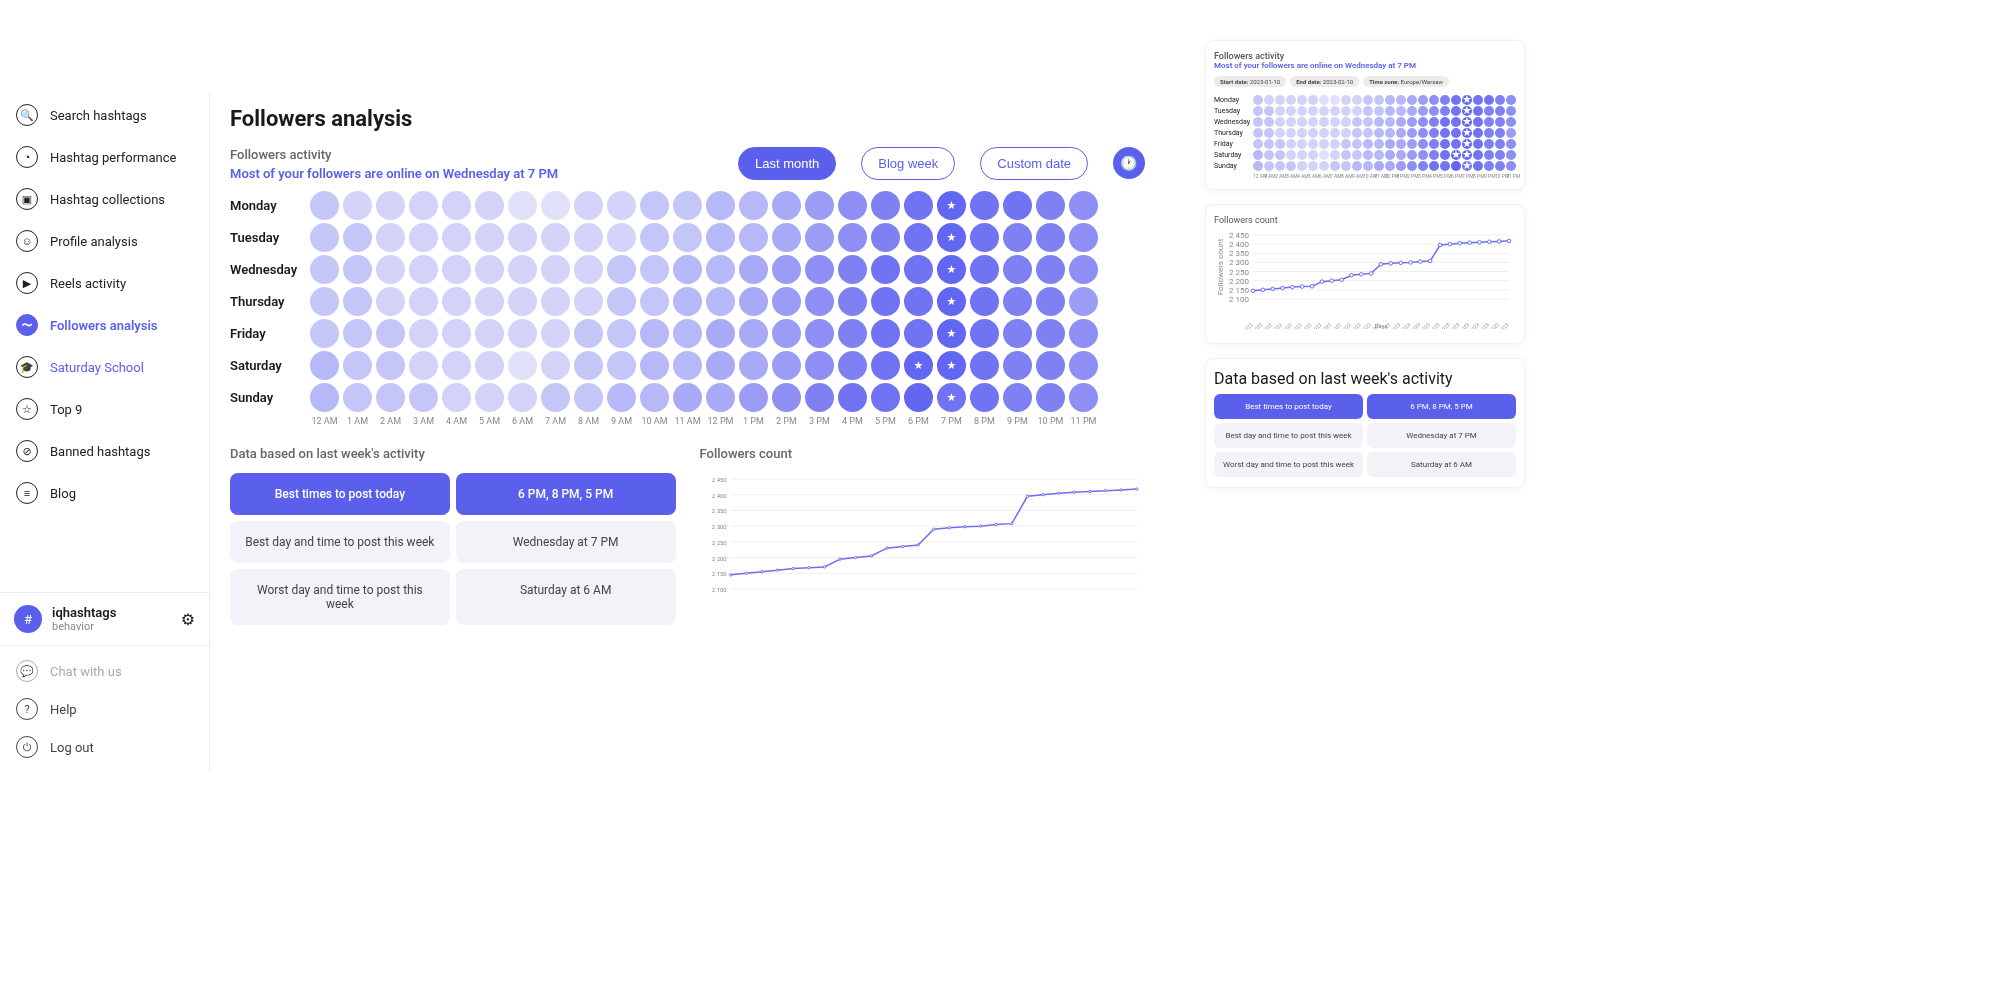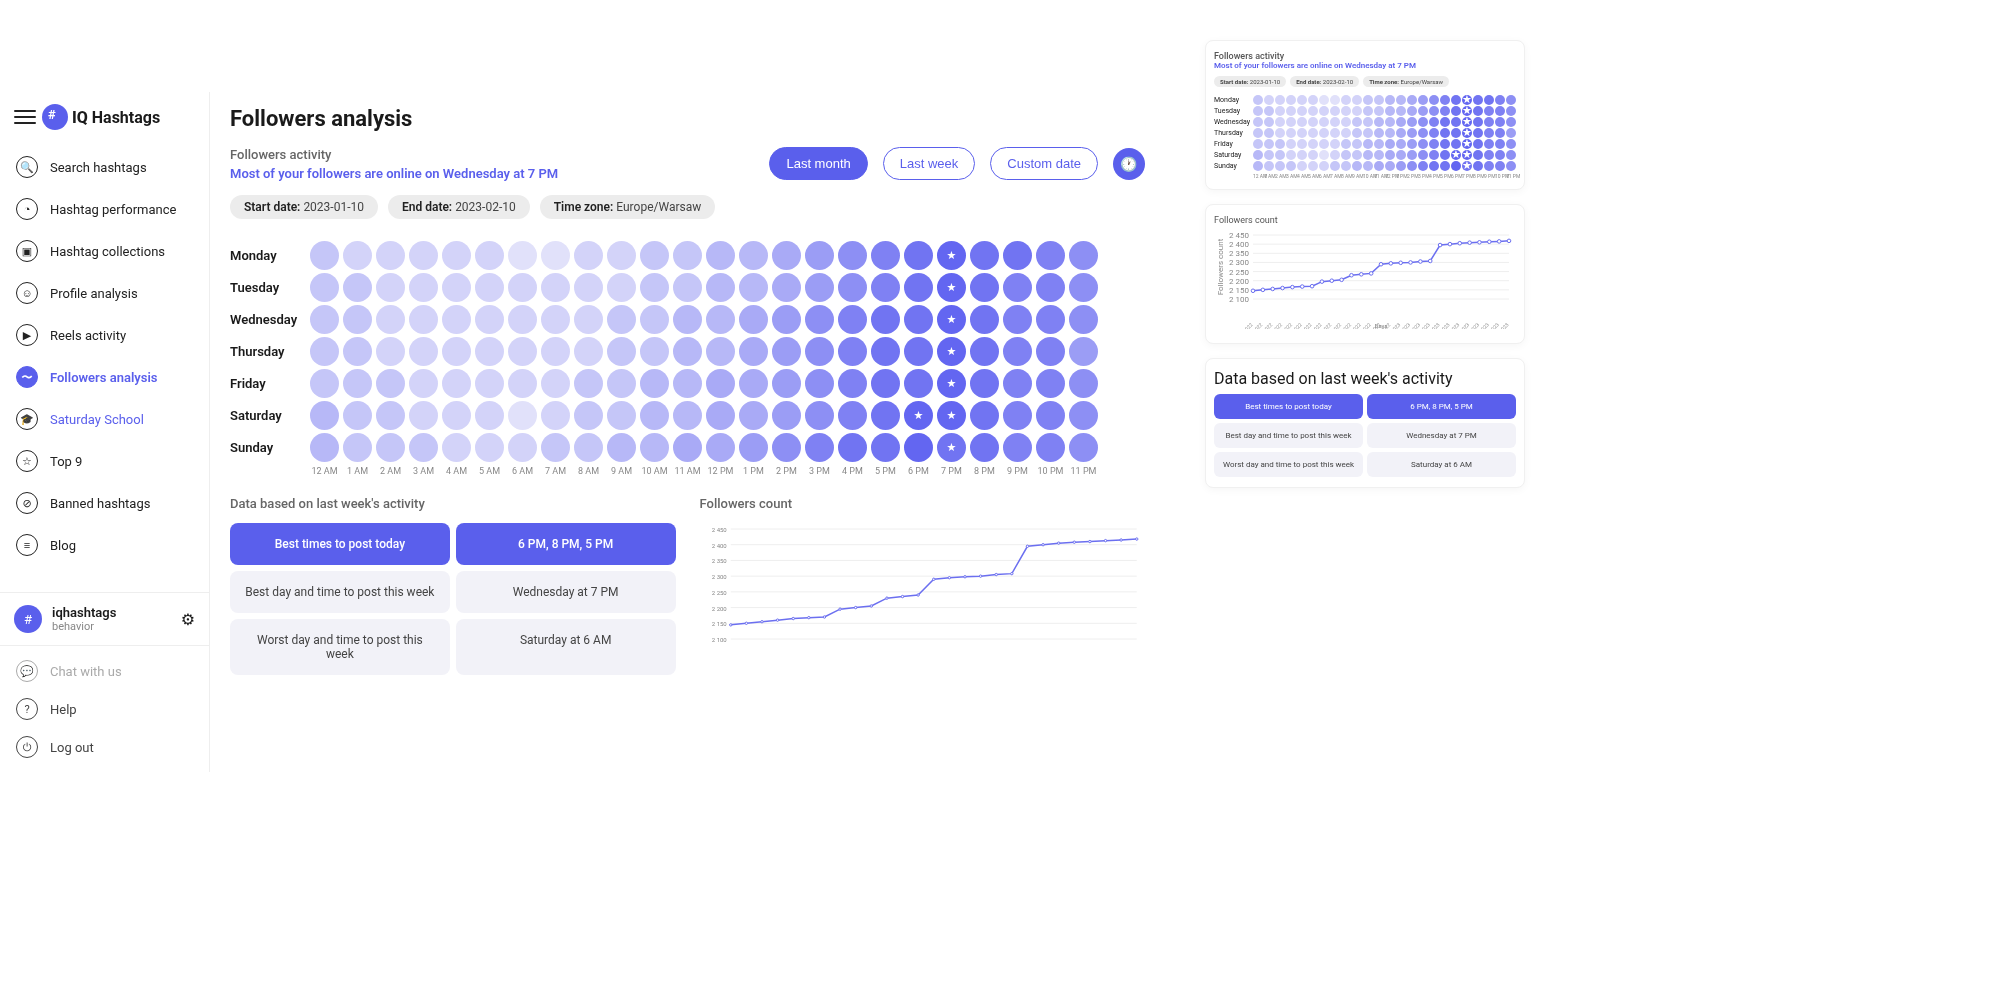--- a/index.html
+++ b/index.html
@@ -35,21 +35,21 @@
 .footer-nav li { display: flex; align-items: center; gap: 12px; padding: 8px 10px; font-size: 13px; color: #444; cursor: pointer; }
 .footer-nav li.muted { color: #aaa; }
 .footer-nav .icon { width: 22px; height: 22px; border: 1.5px solid currentColor; border-radius: 50%; display: flex; align-items: center; justify-content: center; font-size: 11px; flex-shrink: 0; }
 
 
 .main { flex: 1; padding: 14px 20px 0; overflow: hidden; }
 .page-title { font-size: 22px; font-weight: 700; margin-bottom: 16px; }
 .activity-header { display: flex; justify-content: space-between; align-items: flex-start; margin-bottom: 10px; }
 .activity-left .sub { font-size: 13px; color: #666; font-weight: 500; }
 .activity-left .insight { font-size: 13px; color: #5a5fec; font-weight: 600; margin-top: 4px; }
-.time-buttons { display: flex; gap: 15px; align-items: flex-end; }
+.time-buttons { display: flex; gap: 25px; align-items: flex-start; }
 .time-btn { padding: 8px 16px; border-radius: 999px; font-size: 13px; cursor: pointer; border: 1.5px solid #5a5fec; background: #fff; color: #5a5fec; font-weight: 500; white-space: nowrap; }
 .time-btn.active { background: #5a5fec; color: #fff; border-color: #5a5fec; }
 .clock-btn { width: 32px; height: 32px; border-radius: 50%; background: #5a5fec; color: #fff; display: flex; align-items: center; justify-content: center; cursor: pointer; font-size: 14px; }
 .pills { display: flex; gap: 10px; margin-bottom: 22px; margin-top: 14px; }
 .pill { background: #ececec; padding: 5px 14px; border-radius: 999px; font-size: 12px; color: #444; }
 .pill strong { color: #222; font-weight: 600; }
 
 
 .heatmap { margin-bottom: 20px; }
 .heatmap-row { display: flex; align-items: center; margin-bottom: 3px; }
@@ -96,31 +96,20 @@
 .mini-post-grid .mpt { padding: 8px; font-size: 8px; text-align: center; border-radius: 6px; }
 .mini-post-grid .mpt.primary { background: #5a5fec; color: #fff; }
 .mini-post-grid .mpt.soft { background: #f2f2f8; color: #444; }
 </style>
 </head>
 <body>
 
 <div class="app">
 
   <aside class="sidebar">
-    <div class="brand">
-      <div class="menu-icon">
-          <span></span>
-          <span></span>
-          <span></span>
-        </div>
-      <div class="logo">
-        <div class="logo-mark"></div>
-        <span class="logo-text"><span class="bold">IQ</span> <span>Hashtags</span></span>
-      </div>
-    </div>
     <ul class="nav">
         <li>
           <span class="icon">🔍</span>
           <span>Search hashtags</span>
         </li>
         <li>
           <span class="icon">◔</span>
           <span>Hashtag performance</span>
         </li>
         <li>
@@ -183,31 +172,26 @@
   <main class="main">
     <h1 class="page-title">Followers analysis</h1>
 
     <div class="activity-header">
       <div class="activity-left">
         <div class="sub">Followers activity</div>
         <div class="insight">Most of your followers are online on Wednesday at 7 PM</div>
       </div>
       <div class="time-buttons">
         <button class="time-btn active">Last month</button>
-        <button class="time-btn">Last week</button>
+        <button class="time-btn">Blog week</button>
         <button class="time-btn">Custom date</button>
         <div class="clock-btn">🕐</div>
       </div>
     </div>
 
-    <div class="pills">
-      <div class="pill"><strong>Start date:</strong> <span>2023-01-10</span></div>
-      <div class="pill"><strong>End date:</strong> <span>2023-02-10</span></div>
-      <div class="pill"><strong>Time zone:</strong> <span>Europe/Warsaw</span></div>
-    </div>
 
     <div class="heatmap">
         <div class="heatmap-row">
           <div class="day">Monday</div>
           <div class="heatmap-cells">
             <div class="cell" style="background: rgb(197, 198, 248);"></div>
             <div class="cell" style="background: rgb(211, 211, 249);"></div>
             <div class="cell" style="background: rgb(211, 211, 249);"></div>
             <div class="cell" style="background: rgb(211, 211, 249);"></div>
             <div class="cell" style="background: rgb(211, 211, 249);"></div>

